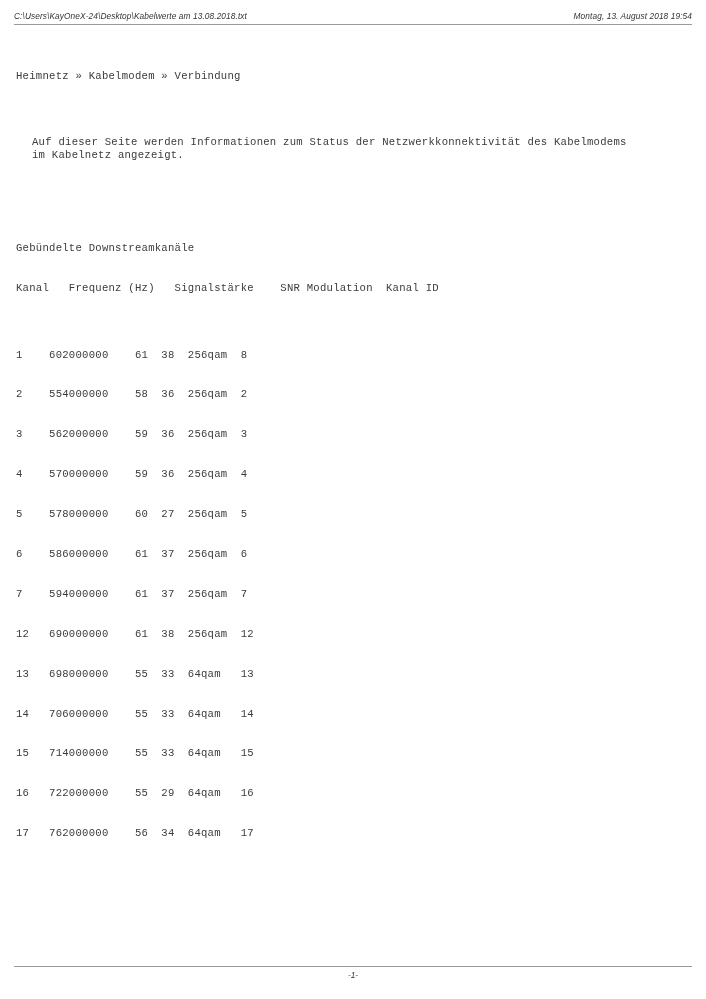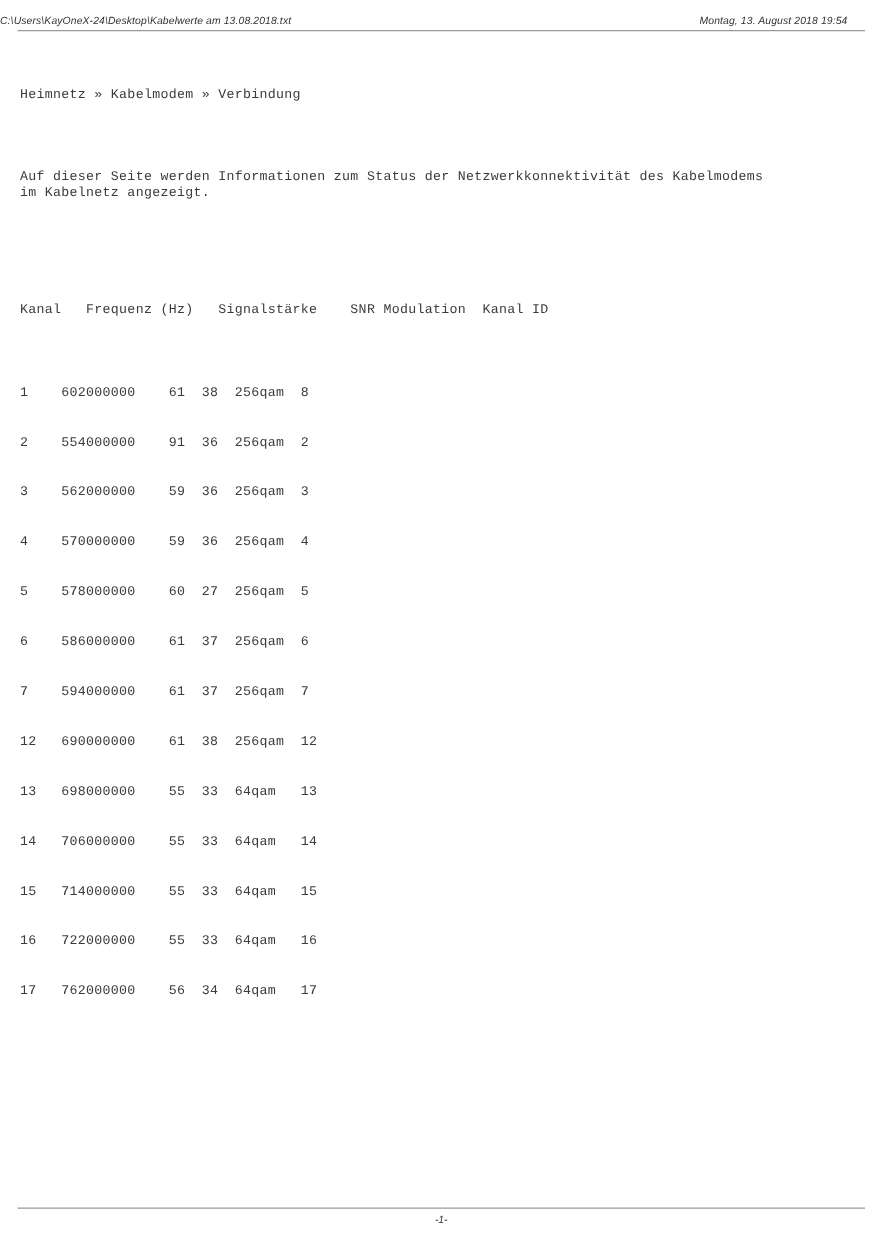--- a/index.html
+++ b/index.html
@@ -19,21 +19,21 @@
     position: absolute;
     left: 0; top: 0;
     width: 706px;
     height: 999px;
     box-sizing: border-box;
   }
 
   
   .print-header {
     position: absolute;
-    left: 0;
+    left: 14px;
     top: 11px;
     width: 678px;
     display: flex;
     justify-content: space-between;
     align-items: baseline;
     font-family: "Liberation Sans", sans-serif;
     font-style: italic;
     font-size: 8.3px;
     color: #333333;
     letter-spacing: 0.1px;
@@ -79,21 +79,21 @@
     line-height: 13.3px;
     color: #3b3b3b;
     white-space: pre;
     letter-spacing: 0.25px;
   }
   .breadcrumb {
     margin: 0 0 13px 0;
     white-space: pre;
   }
   .intro {
-    margin: 0 0 13px 0;
+    margin: 0 0 13px 16px;
     white-space: pre-wrap;
   }
   .section {
     margin: 0 0 13px 0;
   }
   .section-title {
     white-space: pre;
   }
   .table {
     white-space: pre;
@@ -115,34 +115,35 @@
   <div class="rule-top"></div>
 
   <div class="doc">
 
     <div class="breadcrumb">Heimnetz » Kabelmodem » Verbindung</div>
 
     <div class="intro">Auf dieser Seite werden Informationen zum Status der Netzwerkkonnektivität des Kabelmodems
 im Kabelnetz angezeigt.</div>
 
     <div class="section">
+      <div class="section-title">Gebündelte Downstreamkanäle</div>
       <div class="row">Kanal   Frequenz (Hz)   Signalstärke    SNR Modulation  Kanal ID</div>
       <div class="table">
         <div class="row">1    602000000    61  38  256qam  8</div>
-        <div class="row">2    554000000    91  36  256qam  2</div>
+        <div class="row">2    554000000    58  36  256qam  2</div>
         <div class="row">3    562000000    59  36  256qam  3</div>
         <div class="row">4    570000000    59  36  256qam  4</div>
         <div class="row">5    578000000    60  27  256qam  5</div>
         <div class="row">6    586000000    61  37  256qam  6</div>
         <div class="row">7    594000000    61  37  256qam  7</div>
         <div class="row">12   690000000    61  38  256qam  12</div>
         <div class="row">13   698000000    55  33  64qam   13</div>
         <div class="row">14   706000000    55  33  64qam   14</div>
         <div class="row">15   714000000    55  33  64qam   15</div>
-        <div class="row">16   722000000    55  33  64qam   16</div>
+        <div class="row">16   722000000    55  29  64qam   16</div>
         <div class="row">17   762000000    56  34  64qam   17</div>
         
         
         
         
         
         
         
       </div>
     </div>

